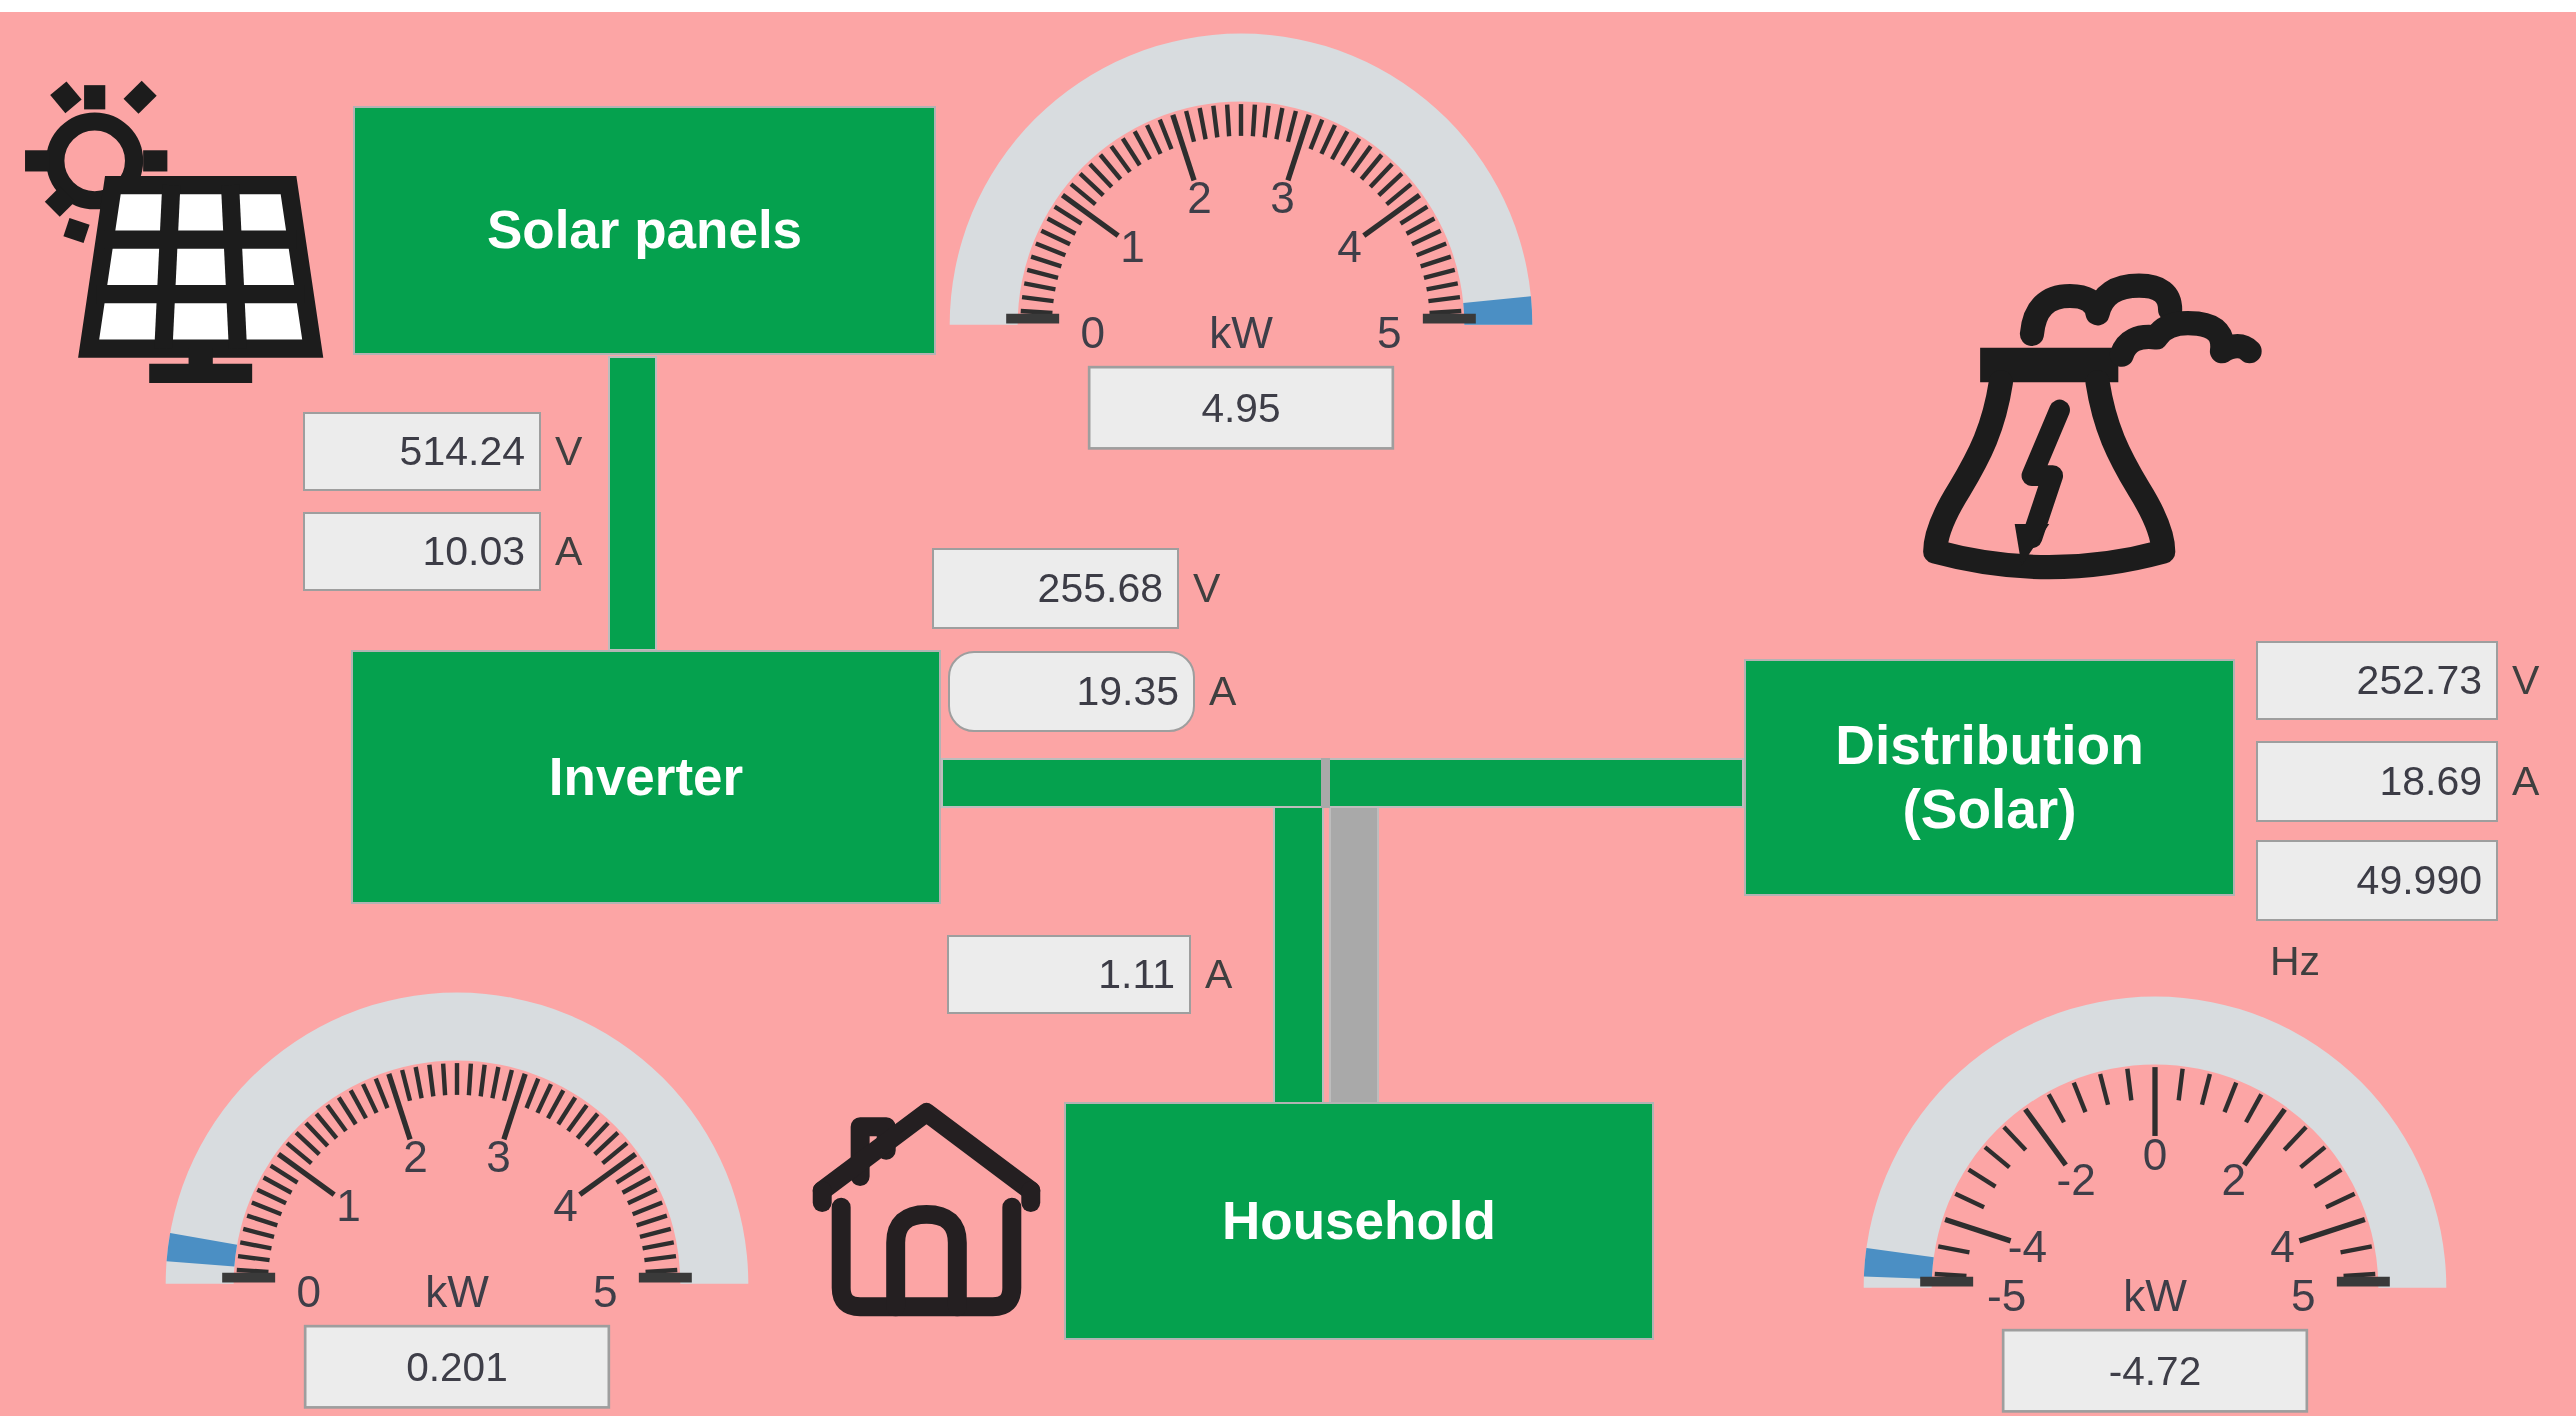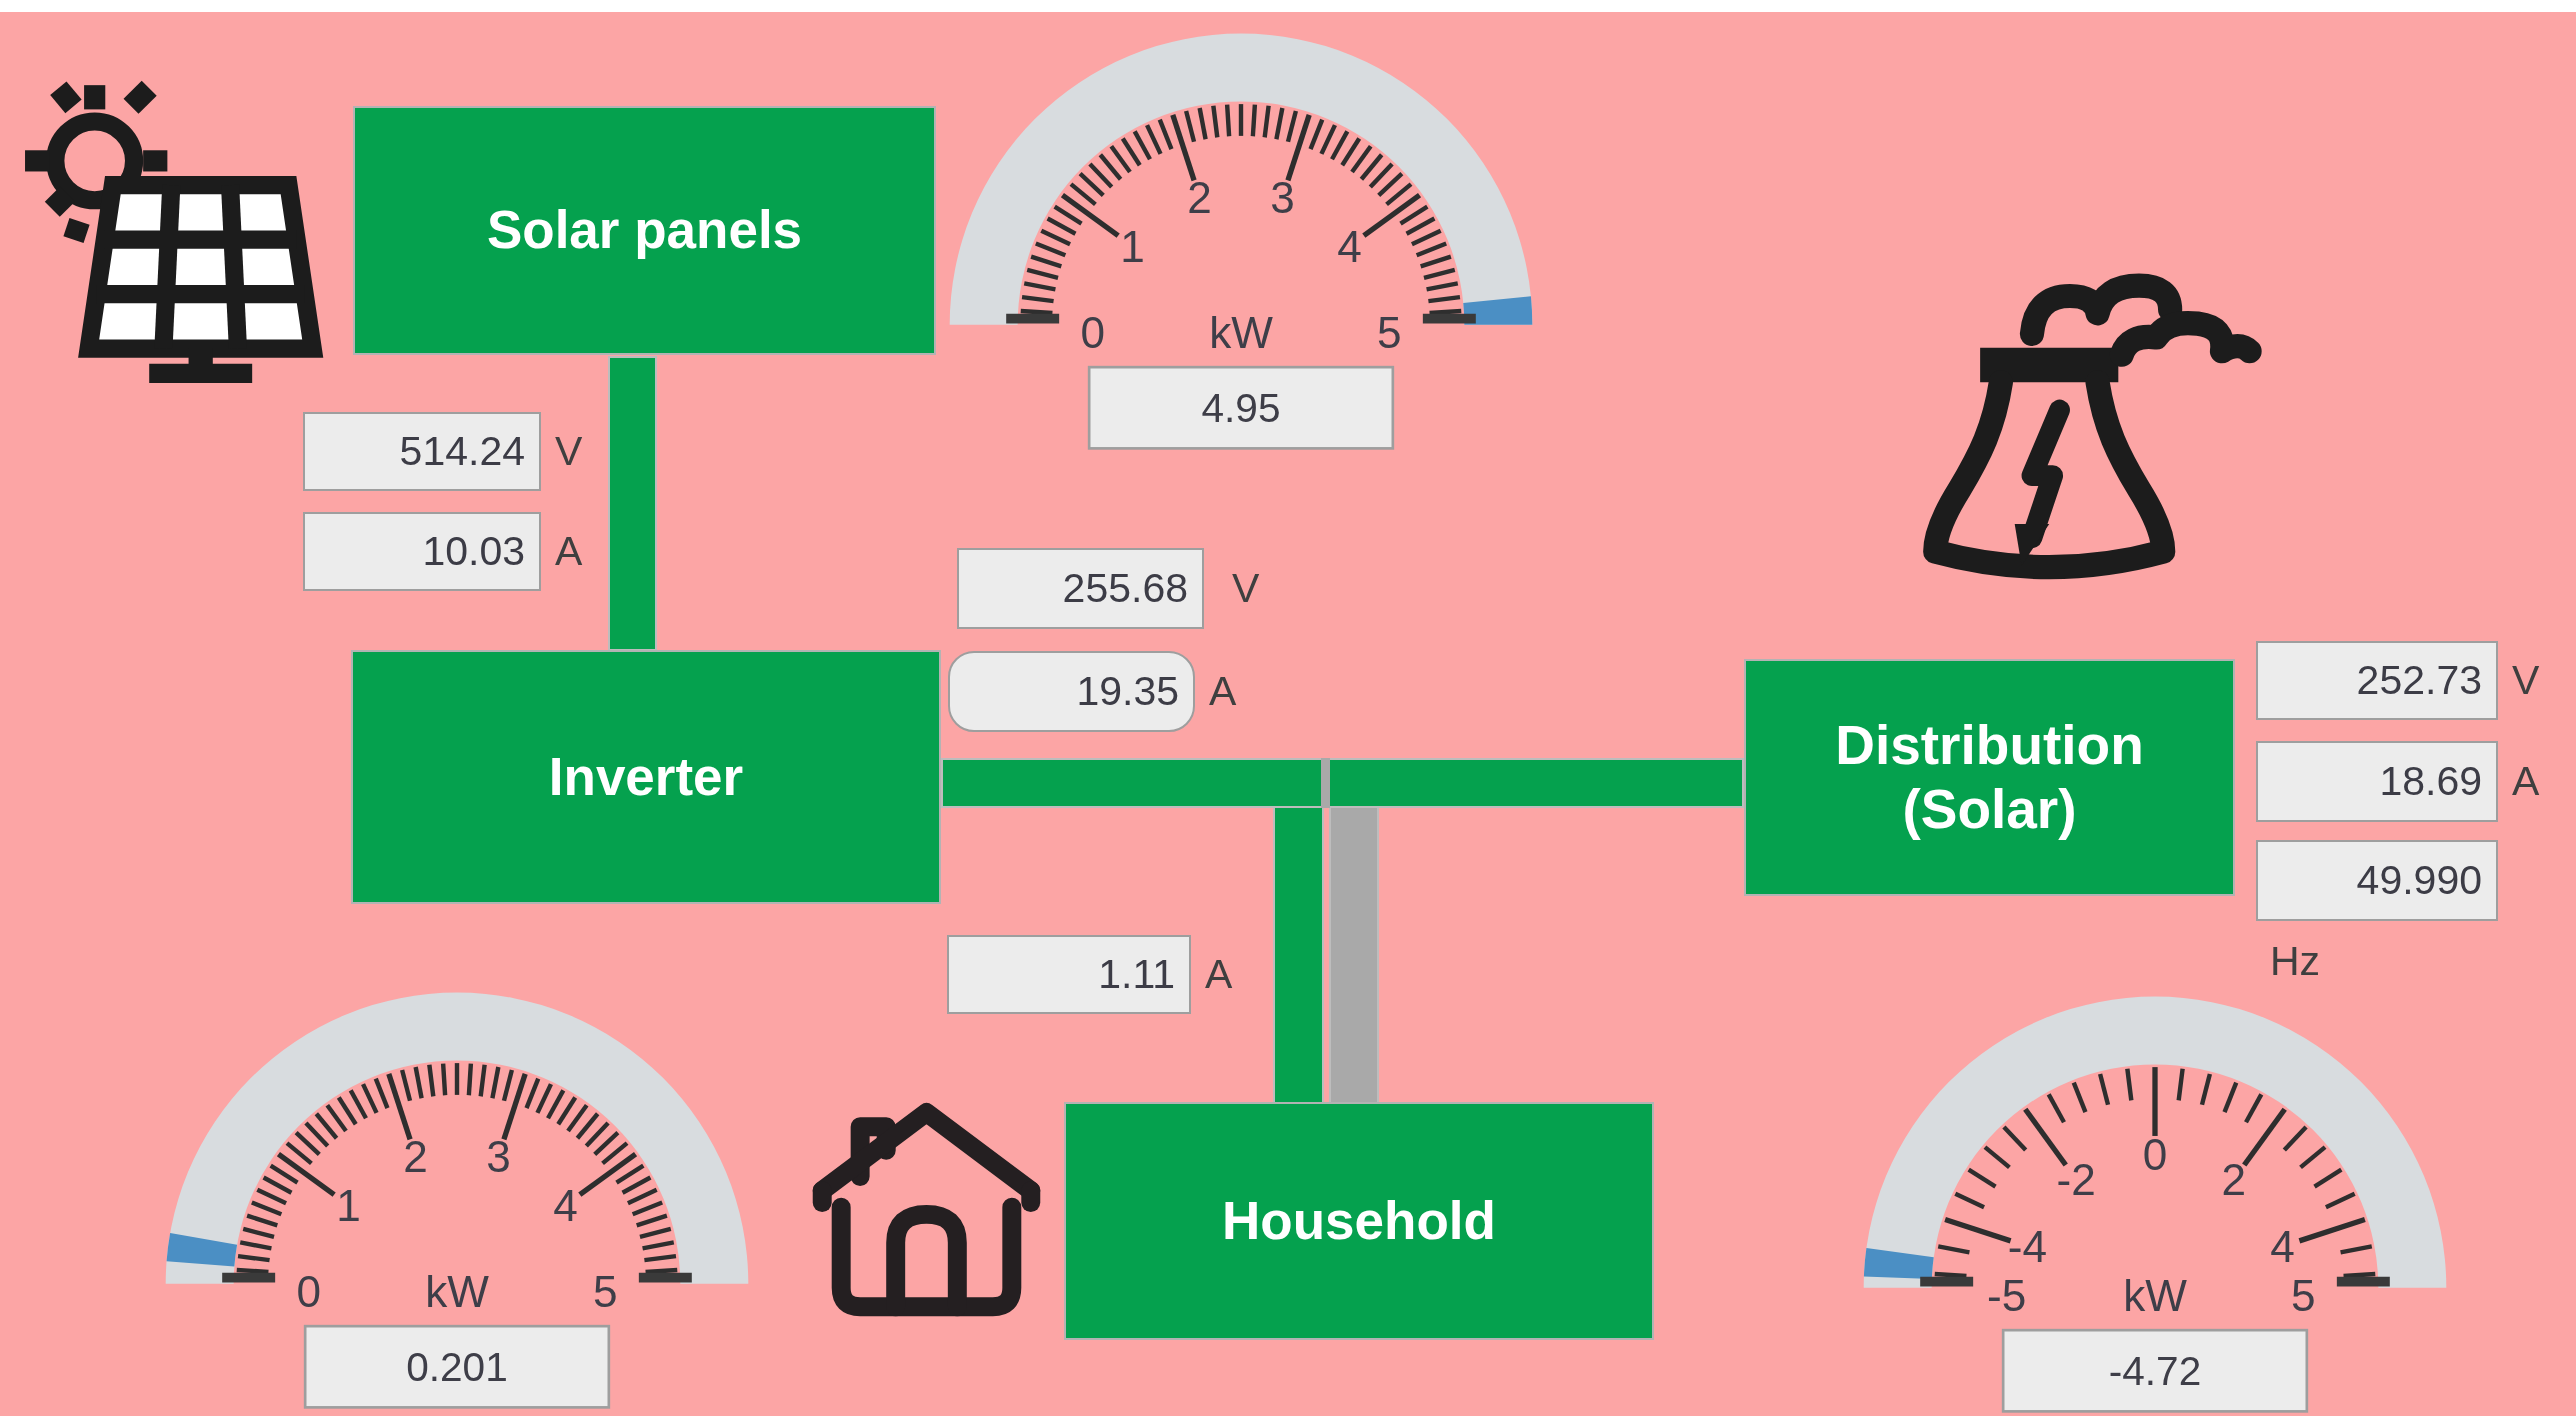--- a/index.html
+++ b/index.html
@@ -121,21 +121,21 @@
 
   <div class="readout" style="left:303px;top:400px;align-items:center;">
     <div class="rbox" style="width:238px;height:79px;">514.24</div>
     <div class="unit" style="height:79px;">V</div>
   </div>
   <div class="readout" style="left:303px;top:500px;">
     <div class="rbox" style="width:238px;height:79px;">10.03</div>
     <div class="unit" style="height:79px;">A</div>
   </div>
 
-  <div class="readout" style="left:957px;top:536px;gap:14px;">
+  <div class="readout" style="left:932px;top:536px;">
     <div class="rbox" style="width:247px;height:81px;">255.68</div>
     <div class="unit" style="height:81px;">V</div>
   </div>
   <div class="readout" style="left:948px;top:639px;">
     <div class="rbox" style="width:247px;height:81px;border-radius:26px;">19.35</div>
     <div class="unit" style="height:81px;">A</div>
   </div>
 
   <div class="readout" style="left:947px;top:923px;">
     <div class="rbox" style="width:244px;height:79px;">1.11</div>

